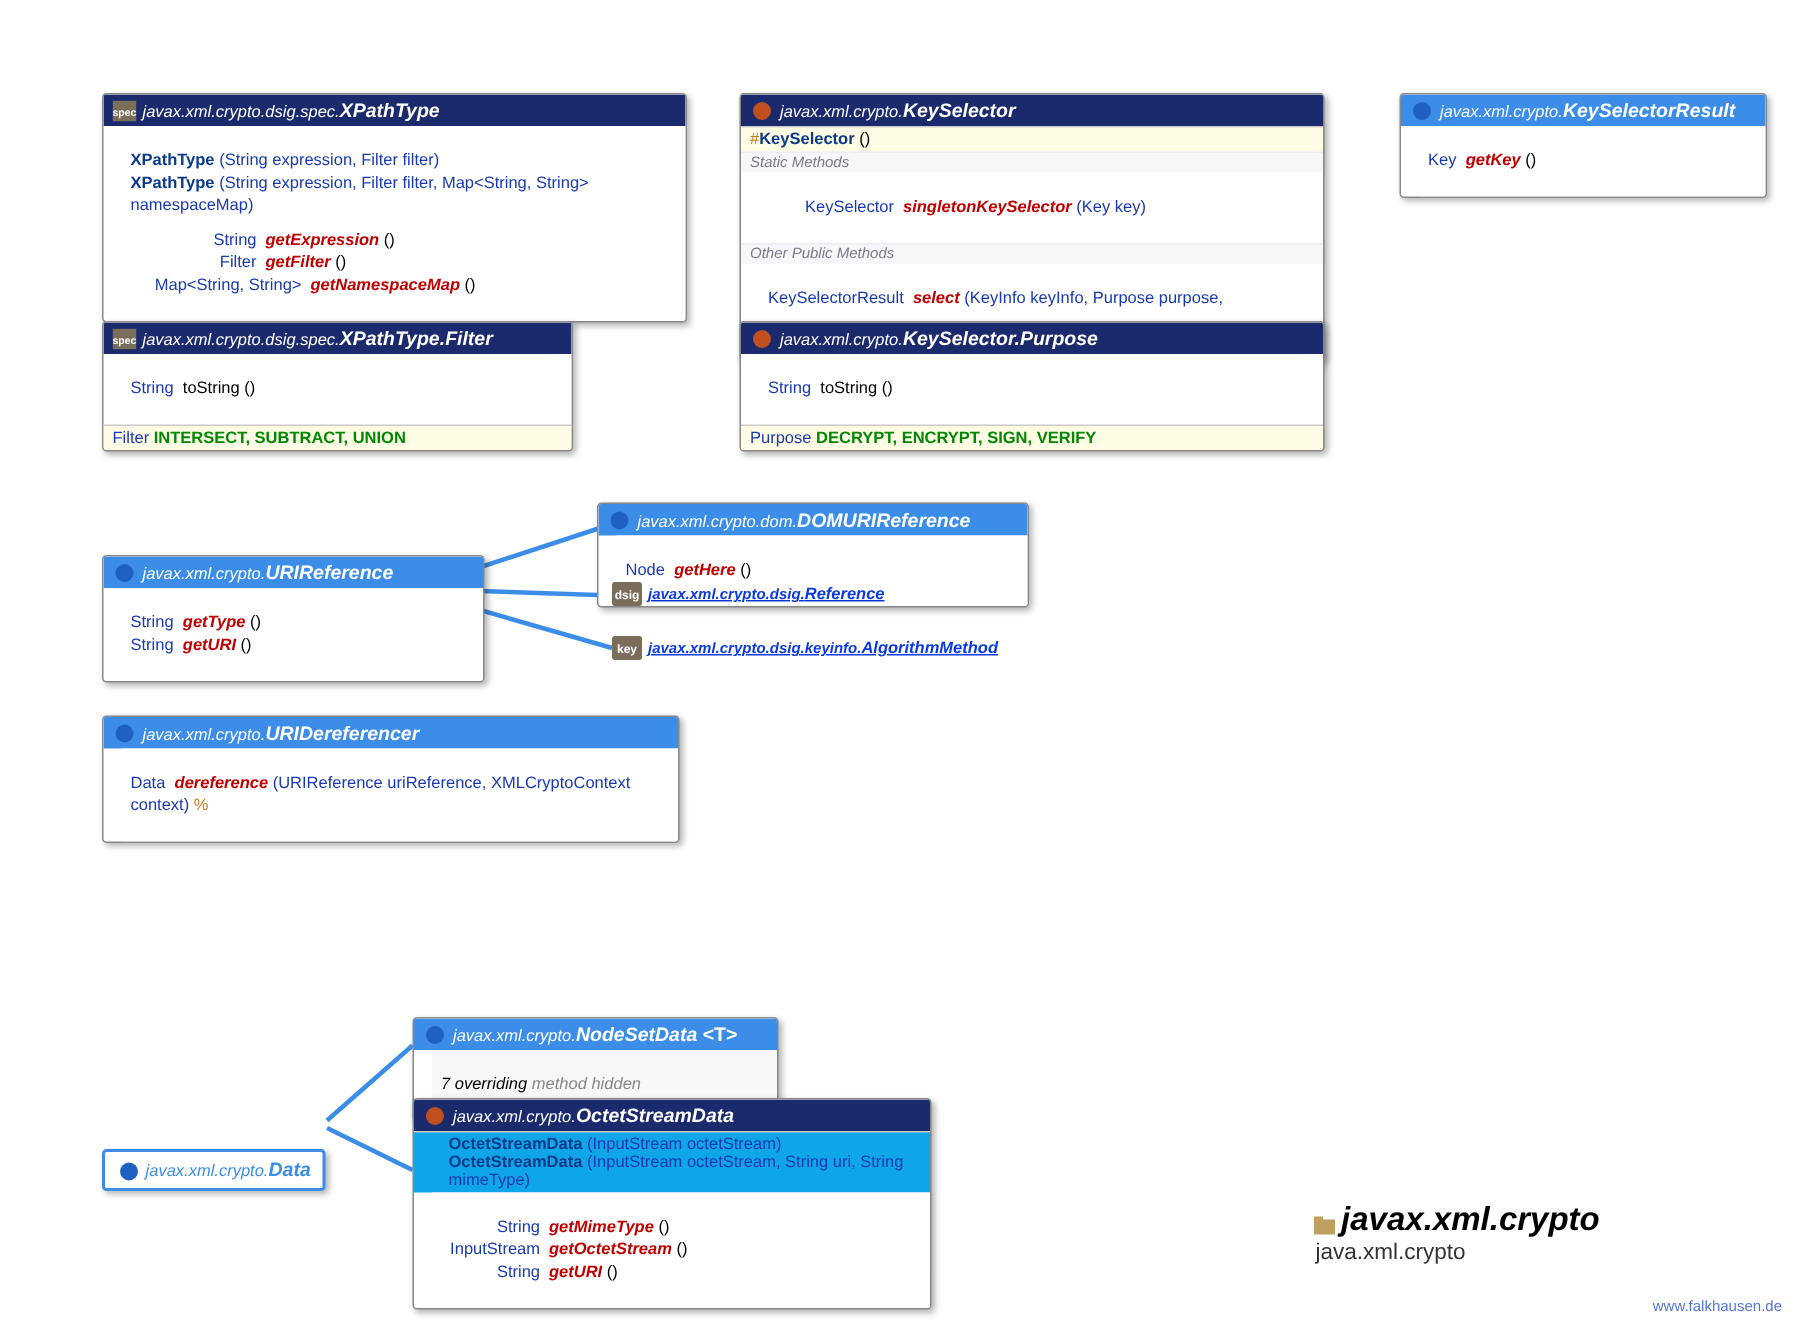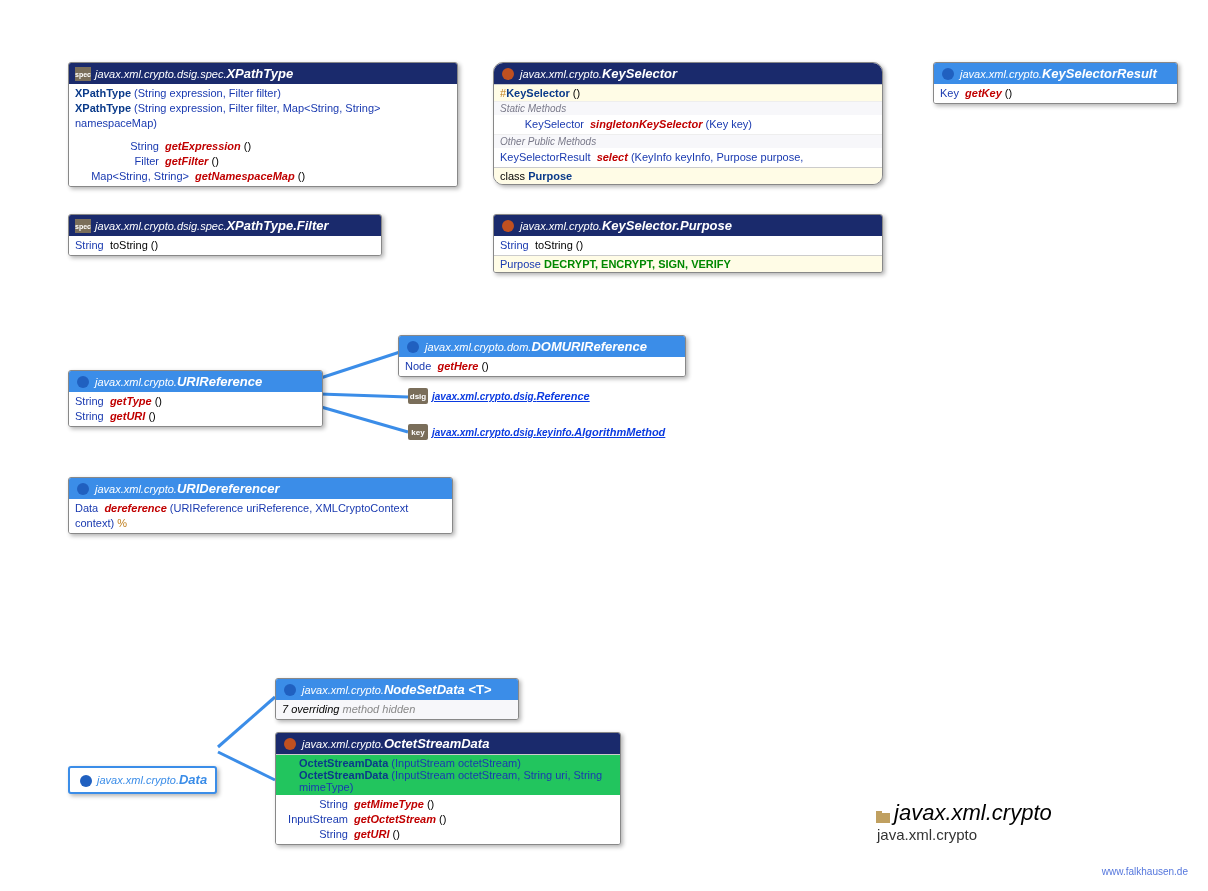--- a/index.html
+++ b/index.html
@@ -2,21 +2,21 @@
 <html><head>
 <meta charset="utf-8">
 <style>
   * { margin: 0; padding: 0; box-sizing: border-box; }
   body { font-family: Tahoma, Verdana, sans-serif; font-size: 11px; background: #fff; width: 1208px; height: 891px; position: relative; color: #000; }
   
   .box { position: absolute; border: 1px solid #888; border-radius: 3px; background: #fff; box-shadow: 2px 2px 4px rgba(0,0,0,0.3); overflow: hidden; }
   .box-header { padding: 3px 6px; font-weight: bold; color: #fff; display: flex; align-items: center; gap: 4px; }
   .hdr-dark { background: #1a2a6c; }
   .hdr-blue { background: #3b8de8; }
-  .box-body { background: #fff; padding: 2px 6px; font-size: 11px; line-height: 15px; }
+  .box-body { background: #fff; padding: 16px 6px; font-size: 11px; line-height: 15px; margin-left: 12px; }
   .box-footer { background: #fffce6; padding: 2px 6px; font-size: 11px; border-top: 1px solid #ccc; }
   .section-label { background: #f7f7fa; padding: 1px 6px; font-style: italic; color: #7a7a8a; font-size: 10px; border-top: 1px solid #eee; }
   
   .pkg { font-style: italic; font-weight: normal; font-size: 11px; }
   .cls { font-weight: bold; font-size: 13px; font-style: italic; }
   
   .icon { width: 16px; height: 14px; display: inline-block; flex-shrink:0; }
   .icon svg { width: 100%; height: 100%; }
   
   .t-key { color: #0a3a8a; font-weight: bold; }
@@ -85,23 +85,24 @@
 
 <div class="box" style="left:68px; top:214px; width:314px;">
   <div class="box-header hdr-dark">
     <span class="icon"><svg viewBox="0 0 16 14">
           <rect width="16" height="14" fill="#7a6e5a"></rect>
           <text x="8" y="10" text-anchor="middle" font-size="7" fill="#fff">spec</text>
         </svg></span>
     <span><span class="pkg">javax.xml.crypto.dsig.spec.</span><span class="cls">XPathType.Filter</span></span>
   </div>
   <div class="box-body"><span class="t-ret">String</span>&nbsp;&nbsp;<span>toString</span><span> ()</span></div>
-</div>
-
-<div class="box" style="left:493px; top:62px; width:390px;border-radius:10px;">
+  <div class="box-footer"><span class="t-ret">Filter</span><span class="t-green"> INTERSECT, SUBTRACT, UNION</span></div>
+</div>
+
+<div class="box" style="left:493px; top:62px; width:390px;">
   <div class="box-header hdr-dark">
     <span class="icon"><svg viewBox="0 0 16 14">
           <circle cx="8" cy="7" r="6" fill="#c05020"></circle>
         </svg></span>
     <span><span class="pkg">javax.xml.crypto.</span><span class="cls">KeySelector</span></span>
   </div>
   <div class="box-footer" style="background:#fffce6;"><span class="t-orange">#</span><span class="t-key">KeySelector</span><span> ()</span></div>
   <div class="section-label">Static Methods</div>
   <div class="box-body">
       <div class="row">
@@ -197,21 +198,21 @@
   <div class="box-body" style="background:#f7f7fa; font-style:italic;"><span>7 overriding</span><span class="t-gray"> method hidden</span></div>
 </div>
 
 <div class="box" style="left:275px; top:732px; width:346px;">
   <div class="box-header hdr-dark">
     <span class="icon"><svg viewBox="0 0 16 14">
           <circle cx="8" cy="7" r="6" fill="#c05020"></circle>
         </svg></span>
     <span><span class="pkg">javax.xml.crypto.</span><span class="cls">OctetStreamData</span></span>
   </div>
-  <div class="box-footer" style="background:#22c55e;padding-left:23px;">
+  <div class="box-footer" style="background:#0ea5e9;padding-left:23px;">
     <div><span class="t-key">OctetStreamData</span><span class="t-param"> (InputStream octetStream)</span></div>
     <div><span class="t-key">OctetStreamData</span><span class="t-param"> (InputStream octetStream, String uri, String mimeType)</span></div>
   </div>
   <div class="box-body">
     <div class="row">
         <div class="left" style="width:72px"><span class="t-ret">String</span></div>
         <div class="right"><span class="t-method">getMimeType</span><span> ()</span></div>
       </div>
     <div class="row">
         <div class="left" style="width:72px"><span class="t-ret">InputStream</span></div>
@@ -222,17 +223,17 @@
         <div class="right"><span class="t-method">getURI</span><span> ()</span></div>
       </div>
   </div>
 </div>
 
 <div class="title-block" style="left:875px; top:800px;">
   <span class="icon" style="vertical-align:middle"><svg viewBox="0 0 16 14">
         <rect x="1" y="3" width="14" height="10" fill="#c0a060"></rect>
         <rect x="1" y="1" width="6" height="3" fill="#c0a060"></rect>
       </svg></span>
-  <span style="font-size:22px; font-weight:normal; font-style:italic;">javax.xml.crypto</span>
+  <span style="font-size:22px; font-weight:bold; font-style:italic;">javax.xml.crypto</span>
   <div style="font-size:15px; color:#333; padding-left:2px;">java.xml.crypto</div>
 </div>
 
 <div class="watermark" style="right:20px; bottom:14px;">www.falkhausen.de</div>
 
 </body></html>

